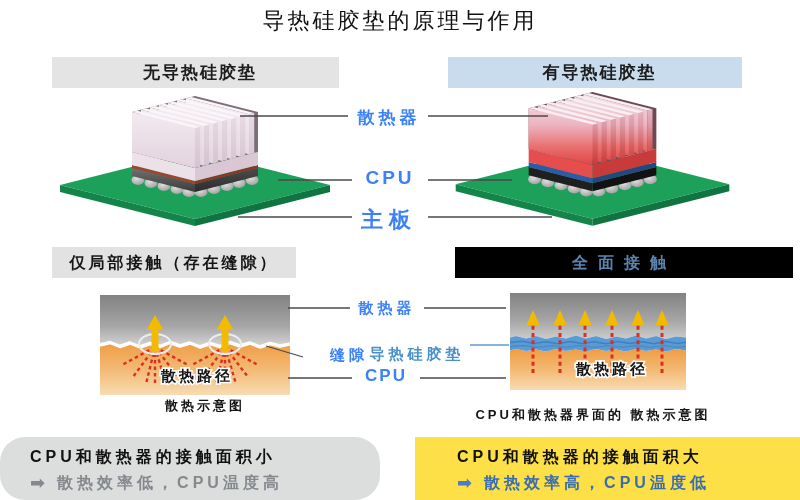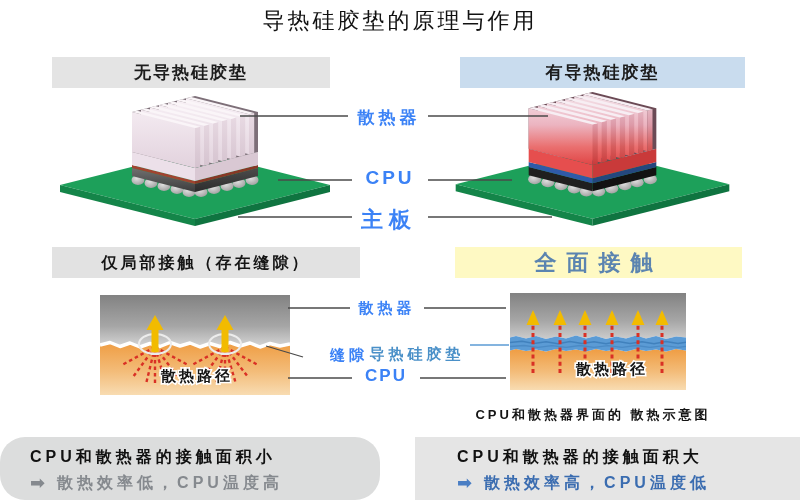--- a/index.html
+++ b/index.html
@@ -1,39 +1,39 @@
 <!DOCTYPE html>
 <html><head>
 <meta charset="utf-8">
 <style>
   html,body{margin:0;padding:0;}
   body{width:800px;height:500px;background:#fff;font-family:"Liberation Sans","DejaVu Sans",sans-serif;overflow:hidden;}
   .canvas{position:relative;width:800px;height:500px;background:#fff;}
   .abs{position:absolute;}
   .title{top:6px;left:0;width:800px;text-align:center;font-size:22px;font-weight:normal;color:#111;letter-spacing:3px;}
-  .hdr{height:31px;line-height:31px;text-align:center;font-size:17px;font-weight:bold;color:#1c1c1c;letter-spacing:2px;}
+  .hdr{height:31px;line-height:31px;text-align:center;font-size:17px;font-weight:bold;color:#1c1c1c;letter-spacing:2px;padding-left:9px;}
   .hdr-left{left:52px;top:57px;width:278px;background:#e4e4e4;}
-  .hdr-right{left:460px;top:57px;width:285px;background:#c9dcee;}
+  .hdr-right{left:448px;top:57px;width:285px;background:#c9dcee;}
   .sub{height:31px;line-height:31px;text-align:center;font-weight:bold;}
-  .sub-left{left:52px;top:247px;width:308px;background:#e2e2e2;font-size:16px;color:#151515;letter-spacing:3px;}
-  .sub-right{left:455px;top:247px;width:287px;background:#fef9c3;font-size:22px;color:#5b84b0;letter-spacing:10px;}
+  .sub-left{left:52px;top:247px;width:244px;background:#e2e2e2;font-size:16px;color:#151515;letter-spacing:3px;}
+  .sub-right{left:455px;top:247px;width:338px;background:#000000;font-size:16px;color:#5b84b0;letter-spacing:10px;}
   .lbl{transform:translateX(-50%);white-space:nowrap;font-weight:bold;color:#3b82f6;}
   .lbl-hs3d{left:389px;top:106px;font-size:17px;letter-spacing:4px;}
   .lbl-cpu3d{left:390px;top:167px;font-size:19px;letter-spacing:3px;}
   .lbl-board3d{left:389px;top:205px;font-size:22px;letter-spacing:6px;}
   .lbl-hscs{left:387px;top:299px;font-size:15px;letter-spacing:4px;}
   .lbl-padcs{left:417px;top:345px;font-size:15px;letter-spacing:4px;color:#4a90c8;}
   .lbl-gapcs{left:331px;top:346px;font-size:15px;letter-spacing:4px;padding-left:36px;}
   .lbl-cpucs{left:386px;top:366px;font-size:17px;letter-spacing:2px;}
   .cap{font-size:13px;font-weight:bold;color:#141414;letter-spacing:3px;text-align:center;line-height:16px;}
   .cap-left{left:80px;top:398px;width:250px;}
   .cap-right{left:443px;top:407px;width:300px;}
   .bar{top:437px;height:63px;box-sizing:border-box;padding-top:10px;}
   .bar-left{left:0;width:380px;background:#dcdddd;padding-left:30px;border-radius:25px;}
-  .bar-right{left:415px;width:385px;background:#e5e5e5;padding-left:42px;}
+  .bar-right{left:415px;width:385px;background:#fde047;padding-left:42px;}
   .bar-title{font-size:16px;font-weight:bold;color:#111;letter-spacing:4px;}
   .bar-line2{margin-top:4px;font-size:16px;font-weight:bold;letter-spacing:4px;display:flex;align-items:center;}
   .bar-left .bar-line2{color:#85898e;}
   .bar-right .bar-line2{color:#3a6cb0;}
   .arr{font-size:18px;margin-right:12px;letter-spacing:0;}
   .bar-left .arr{color:#85898e;}
   .bar-right .arr{color:#4a7ec4;}
   svg{display:block;}
   .connectors{left:0;top:0;pointer-events:none;}
 </style>
@@ -343,20 +343,21 @@
       <line x1="288" y1="308" x2="350" y2="308"></line>
         <line x1="424" y1="308" x2="506" y2="308"></line>
       <line x1="288" y1="378" x2="352" y2="378"></line>
         <line x1="420" y1="378" x2="506" y2="378"></line>
       <line x1="266" y1="346" x2="303" y2="357"></line>
     </g>
     <line x1="470" y1="345" x2="509" y2="345" stroke="#5b9bd5" stroke-width="1.6"></line>
   </svg>
 
   <div class="abs cap cap-left">
+    <div>散热示意图</div>
   </div>
   <div class="abs cap cap-right">CPU和散热器界面的 散热示意图</div>
 
   <div class="abs bar bar-left">
     <div class="bar-title">CPU和散热器的接触面积小</div>
     <div class="bar-line2">
       <span class="arr">➡</span>
       <span>散热效率低，CPU温度高</span>
     </div>
   </div>

